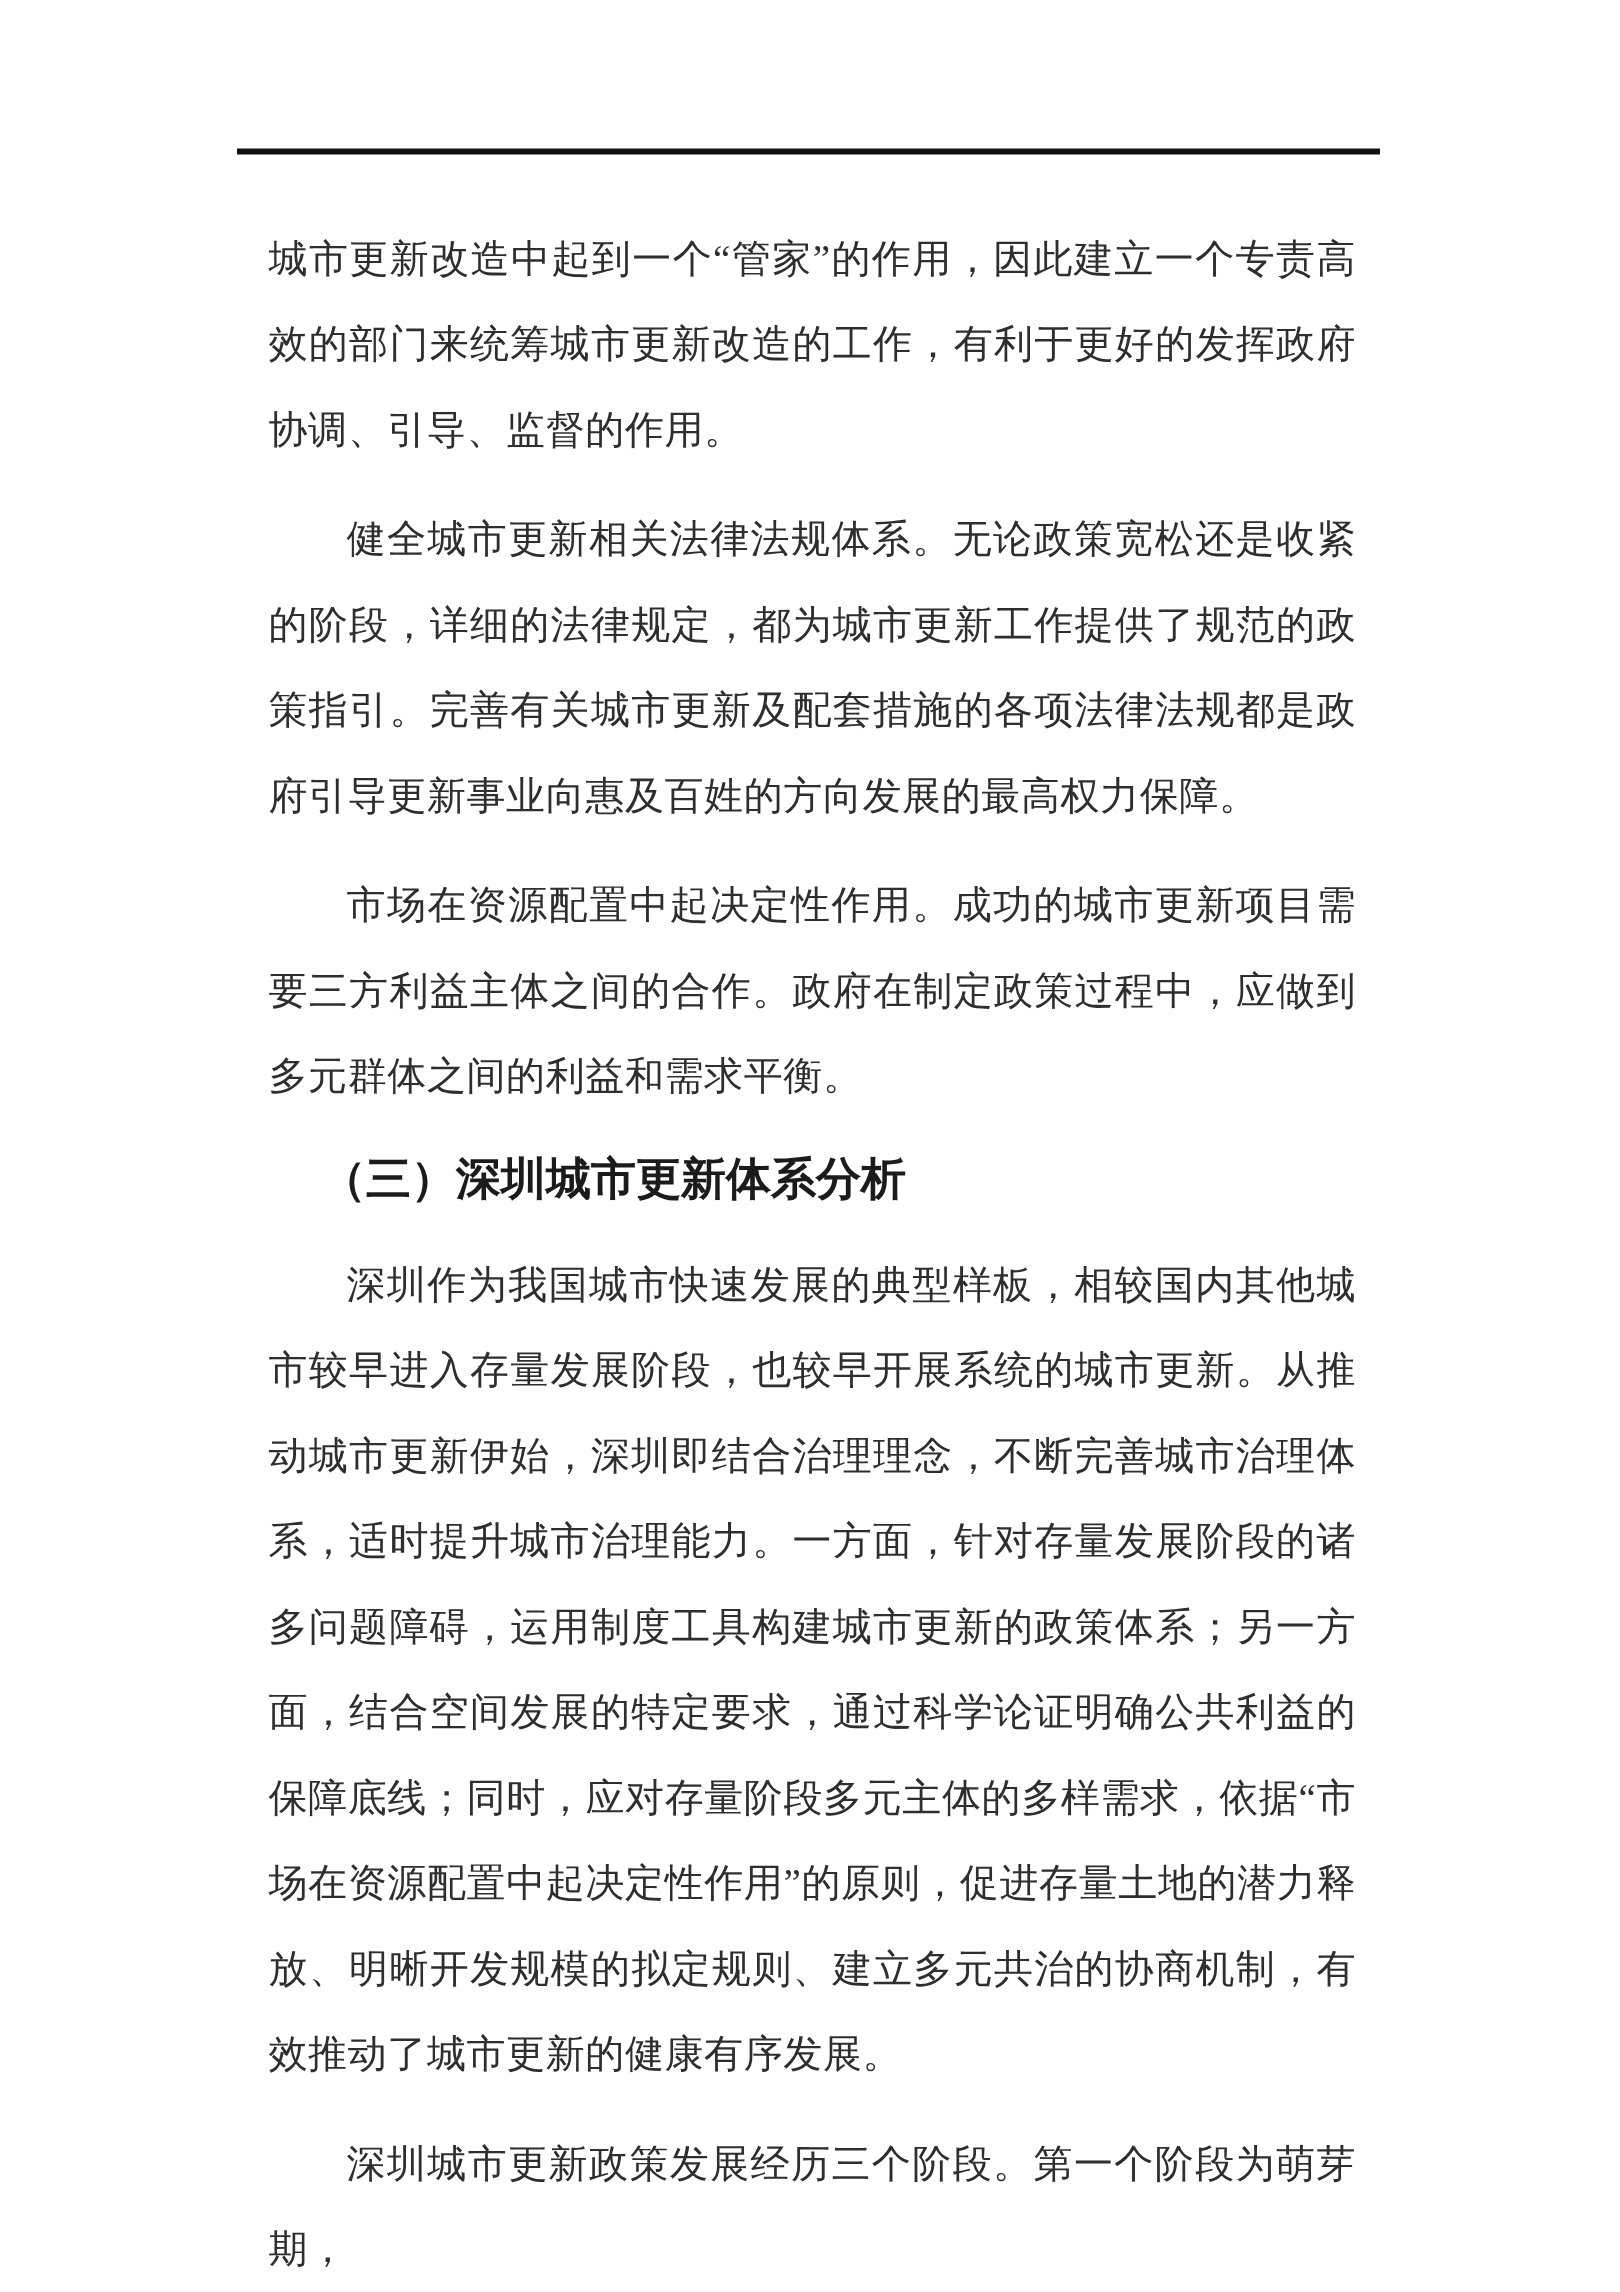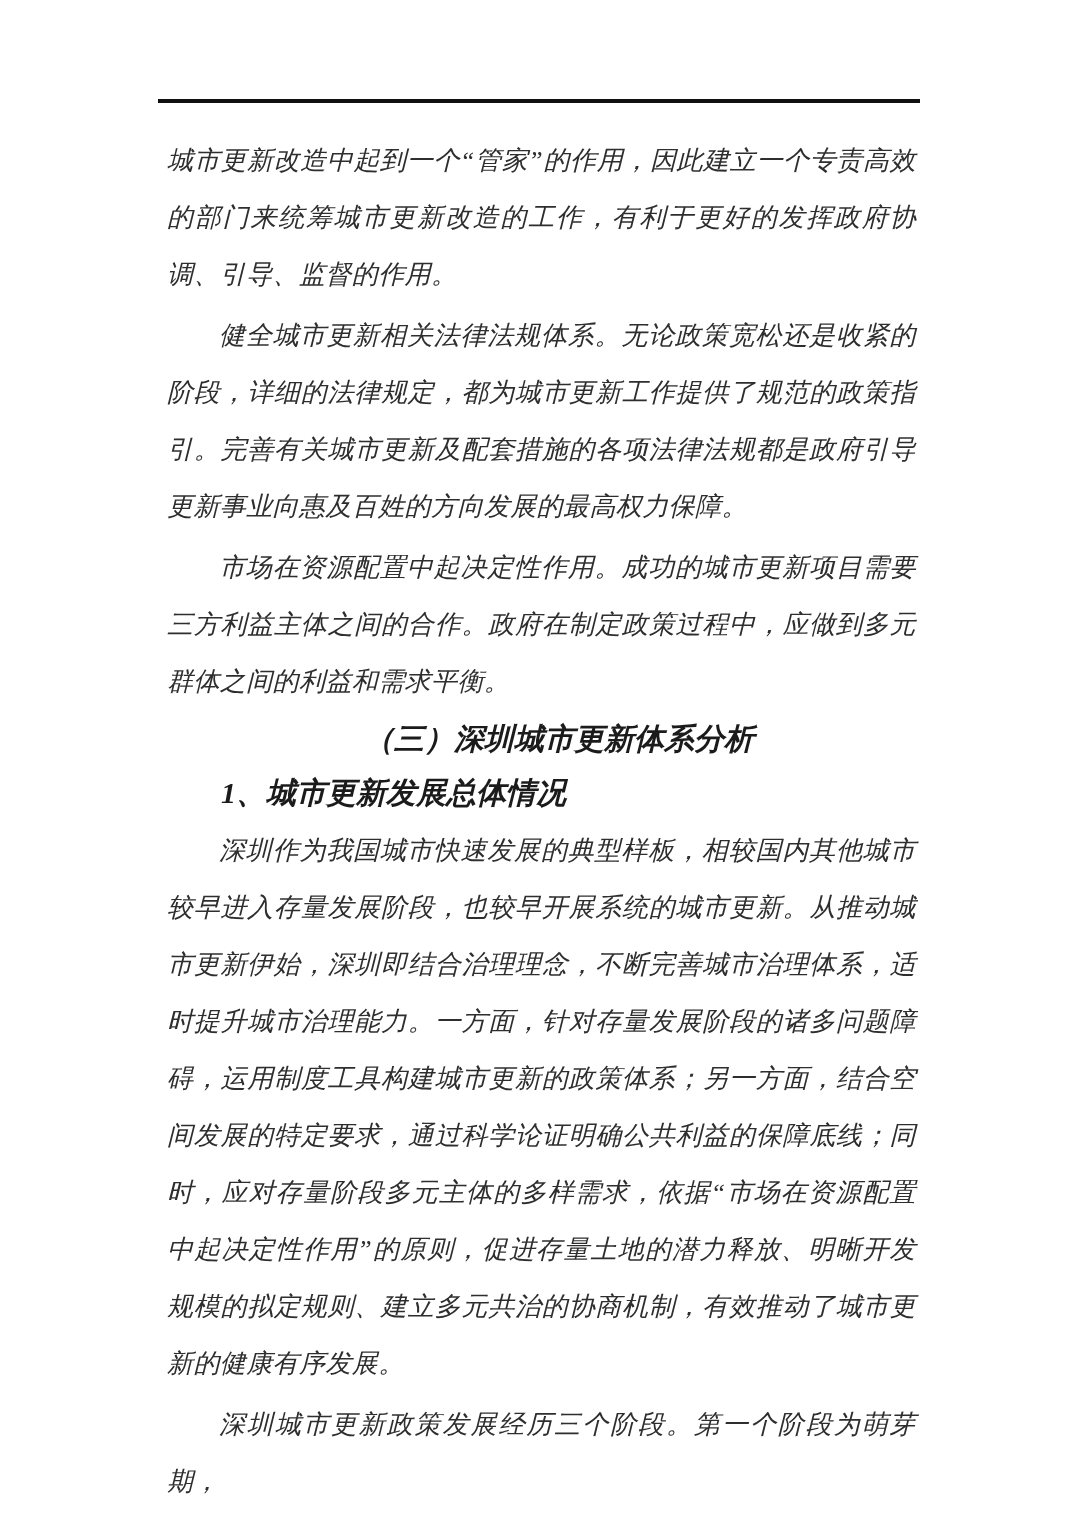--- a/index.html
+++ b/index.html
@@ -24,40 +24,38 @@
     height: 4px;
     background: #101010;
   }
   .content {
     position: absolute;
     left: 163px;
     top: 128px;
     width: 757px;
   }
   .content p {
-    margin: 4px;
-    font-style: italic;
+    margin: 16px;
   }
   p.body {
     font-size: 26px;
     line-height: 57px;
     letter-spacing: 0.4px;
     text-align: justify;
     color: #2e2e2e;
   }
   p.body.indent {
     text-indent: 52px;
   }
   p.heading1 {
     font-size: 30px;
     font-weight: bold;
     line-height: 50px;
     padding-left: 35px;
     color: #1b1b1b;
-    text-align: center;
   }
   p.heading2 {
     font-size: 30px;
     font-weight: bold;
     line-height: 50px;
     padding-left: 54px;
     color: #1b1b1b;
   }
   .footer {
     position: absolute;
@@ -77,18 +75,17 @@
 
 <div class="page">
   <div class="header-rule"></div>
 
   <main class="content">
 
   <p class="body">城市更新改造中起到一个“管家”的作用，因此建立一个专责高效的部门来统筹城市更新改造的工作，有利于更好的发挥政府协调、引导、监督的作用。</p>
       <p class="body indent">健全城市更新相关法律法规体系。无论政策宽松还是收紧的阶段，详细的法律规定，都为城市更新工作提供了规范的政策指引。完善有关城市更新及配套措施的各项法律法规都是政府引导更新事业向惠及百姓的方向发展的最高权力保障。</p>
       <p class="body indent">市场在资源配置中起决定性作用。成功的城市更新项目需要三方利益主体之间的合作。政府在制定政策过程中，应做到多元群体之间的利益和需求平衡。</p>
       <p class="heading1">（三）深圳城市更新体系分析</p>
-      <p class="heading2">1、城市更新发展总体情况</p>
       <p class="body indent">深圳作为我国城市快速发展的典型样板，相较国内其他城市较早进入存量发展阶段，也较早开展系统的城市更新。从推动城市更新伊始，深圳即结合治理理念，不断完善城市治理体系，适时提升城市治理能力。一方面，针对存量发展阶段的诸多问题障碍，运用制度工具构建城市更新的政策体系；另一方面，结合空间发展的特定要求，通过科学论证明确公共利益的保障底线；同时，应对存量阶段多元主体的多样需求，依据“市场在资源配置中起决定性作用”的原则，促进存量土地的潜力释放、明晰开发规模的拟定规则、建立多元共治的协商机制，有效推动了城市更新的健康有序发展。</p>
       <p class="body indent">深圳城市更新政策发展经历三个阶段。第一个阶段为萌芽期，</p>
     </main>
 
 </div>
 
 </body></html>

